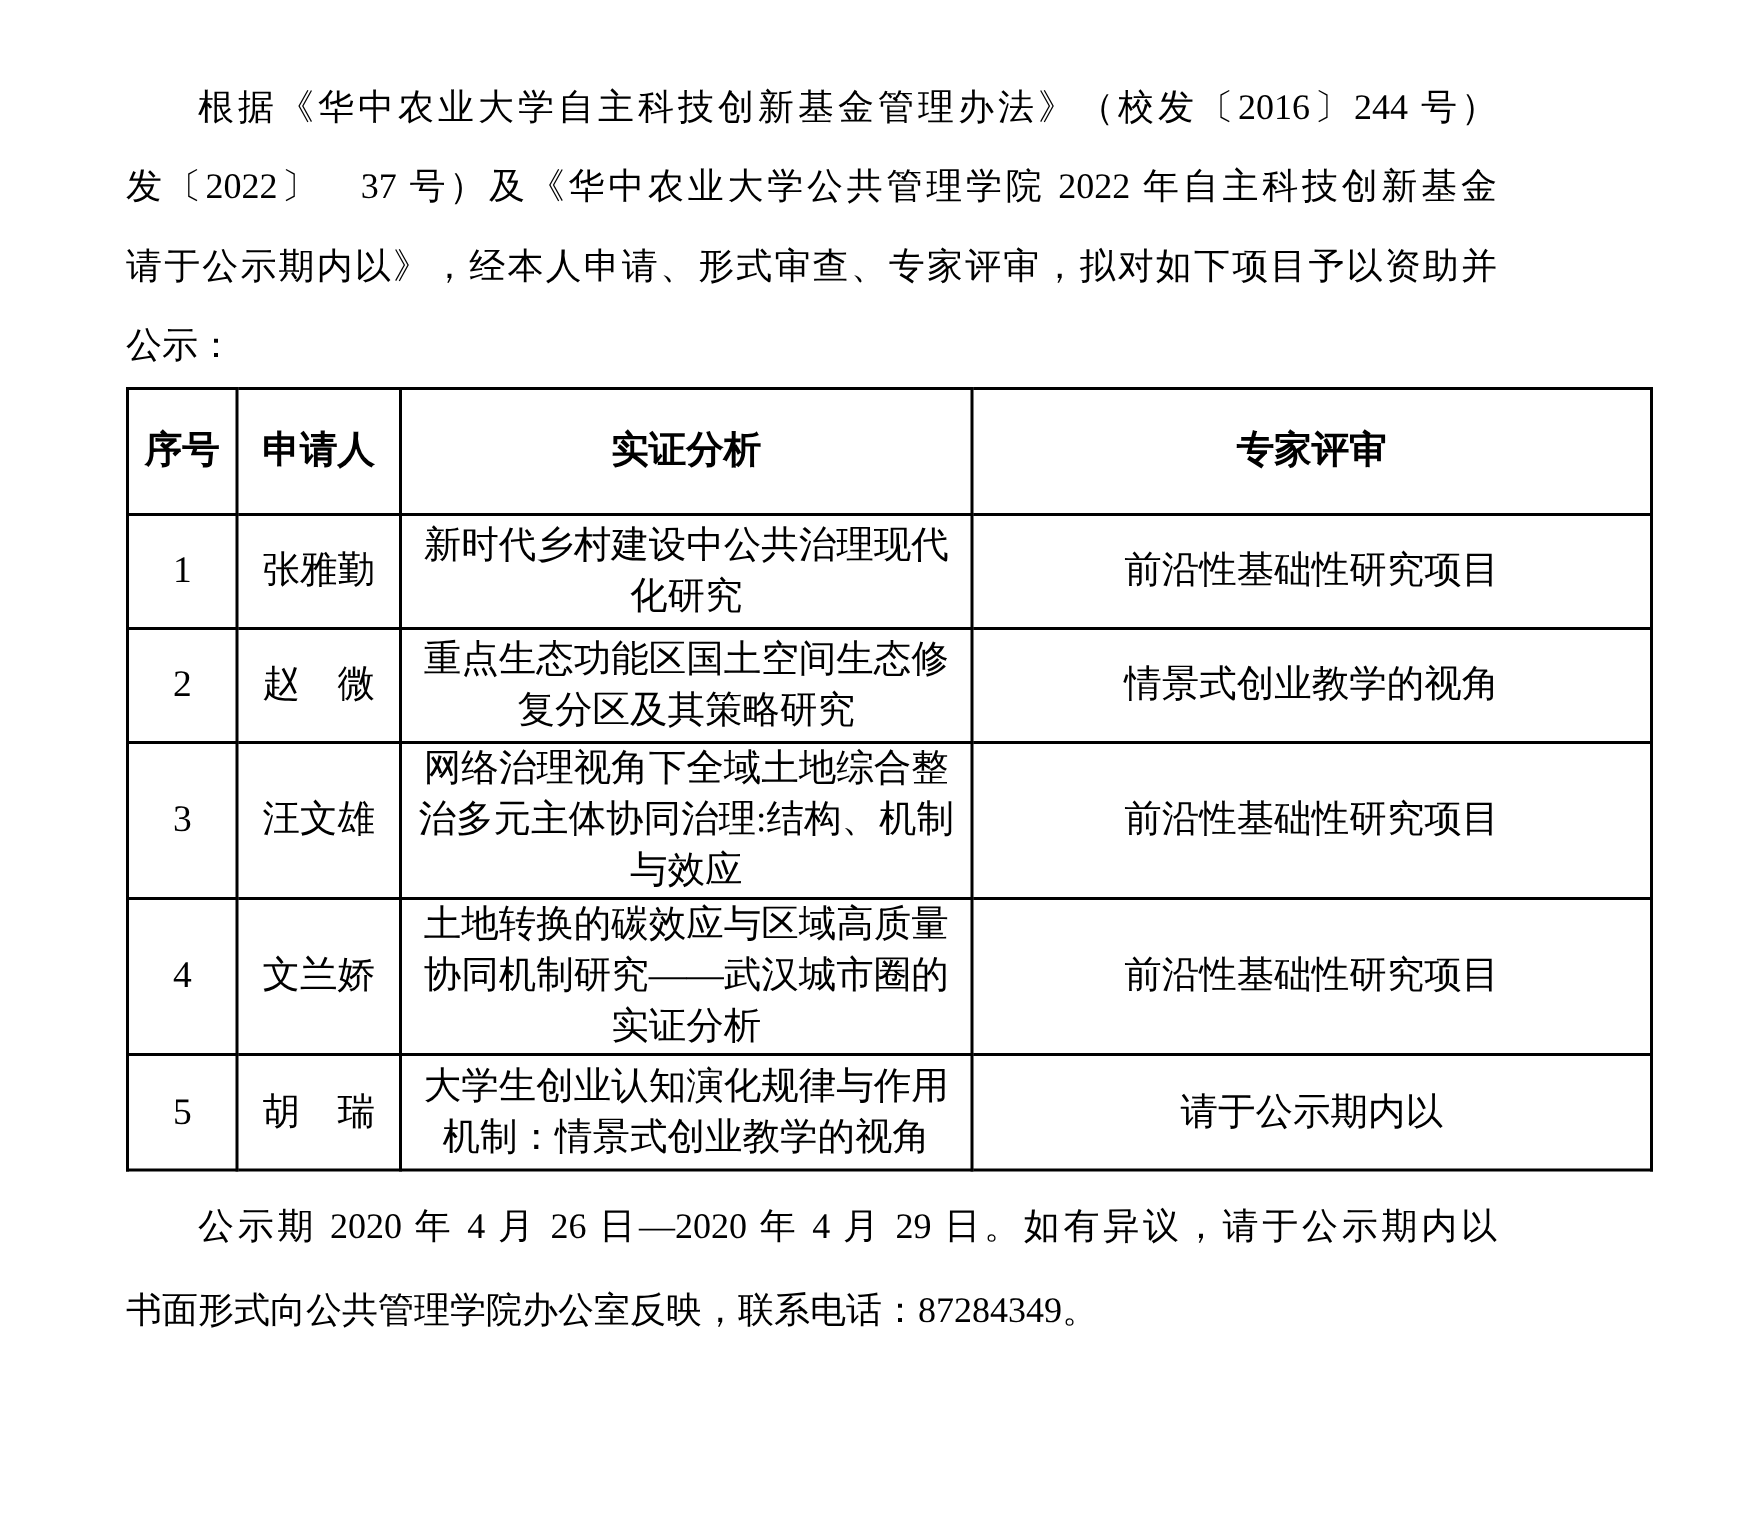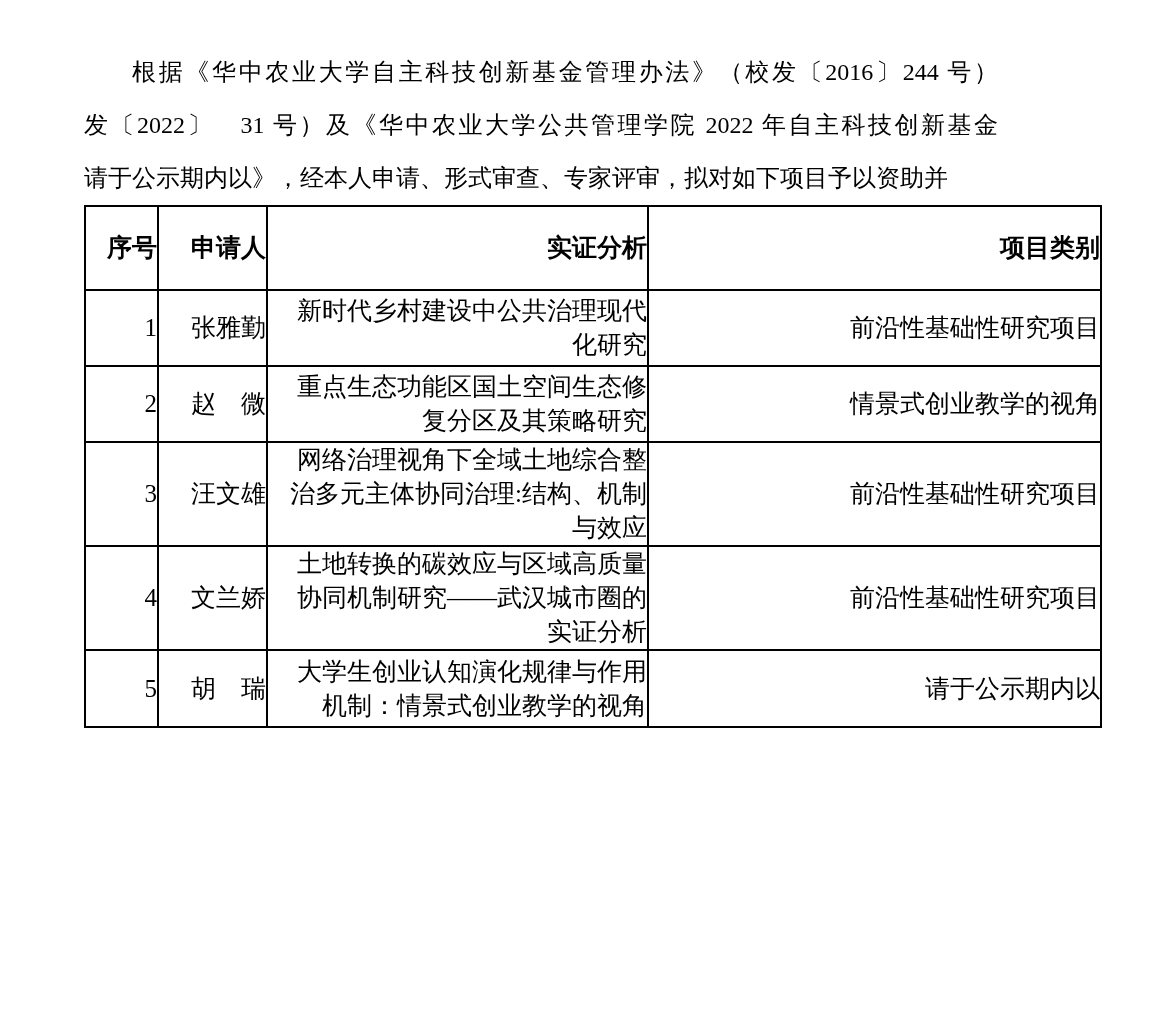--- a/index.html
+++ b/index.html
@@ -36,21 +36,21 @@
   .closing { margin-top: 9px; }
   .closing .line { line-height: 56px; }
   
   table.grant-table {
     border-collapse: collapse;
     table-layout: fixed;
     width: 1016px;
   }
   .grant-table th, .grant-table td {
     border: 2px solid #000000;
-    text-align: right;
+    text-align: center;
     vertical-align: middle;
     font-size: 25px;
     line-height: 34px;
     padding: 0;
     overflow: hidden;
   }
   .grant-table thead tr { height: 84px; }
   .grant-table th { font-weight: bold; }
   .grant-table tbody tr:nth-child(1) { height: 76px; }
   .grant-table tbody tr:nth-child(2) { height: 76px; }
@@ -60,39 +60,40 @@
 </style>
 </head>
 <body>
 
 <div class="page">
 
   <div class="para intro">
   <div class="line">根据《华中农业大学自主科技创新基金管理办法》（校发〔2016〕244 号）</div>
 
 
-  <div class="line">发〔2022〕　31 号）及《华中农业大学公共管理学院 2022 年自主科技创新基金</div>
+  <div class="line">发〔2022〕　37 号）及《华中农业大学公共管理学院 2022 年自主科技创新基金</div>
 
   <div class="line">请于公示期内以》，经本人申请、形式审查、专家评审，拟对如下项目予以资助并</div>
 
+  <div class="line">公示：</div>
 </div>
 
   <table class="grant-table">
     <colgroup>
       <col style="width:73px">
       <col style="width:109px">
       <col style="width:381px">
       <col style="width:453px">
     </colgroup>
     <thead>
       <tr>
         <th>序号</th>
         <th>申请人</th>
         <th>实证分析</th>
-        <th>项目类别</th>
+        <th>专家评审</th>
       </tr>
     </thead>
     <tbody>
   <tr class="data-row">
     <td class="col-no">1</td>
     <td class="col-applicant">张雅勤</td>
     <td class="col-project">新时代乡村建设中公共治理现代<br>化研究</td>
     <td class="col-category">前沿性基础性研究项目</td>
   </tr>
 
@@ -119,14 +120,19 @@
 
   <tr class="data-row">
     <td class="col-no">5</td>
     <td class="col-applicant">胡　瑞</td>
     <td class="col-project">大学生创业认知演化规律与作用<br>机制：情景式创业教学的视角</td>
     <td class="col-category">请于公示期内以</td>
   </tr>
 </tbody>
   </table>
 
+  <div class="para closing">
+  <div class="line">公示期 2020 年 4 月 26 日—2020 年 4 月 29 日。如有异议，请于公示期内以</div>
+
+  <div class="line">书面形式向公共管理学院办公室反映，联系电话：87284349。</div>
+</div>
 
 </div>
 
 </body></html>

